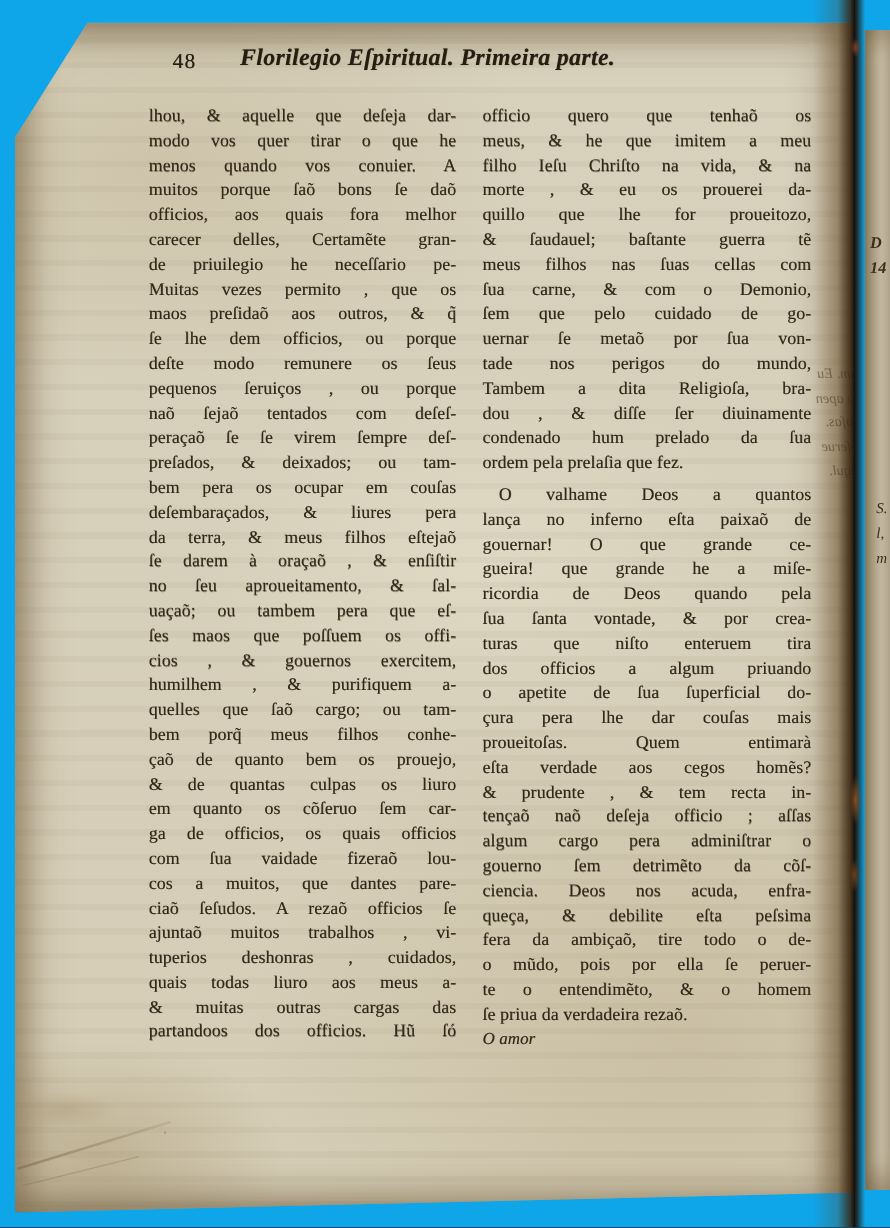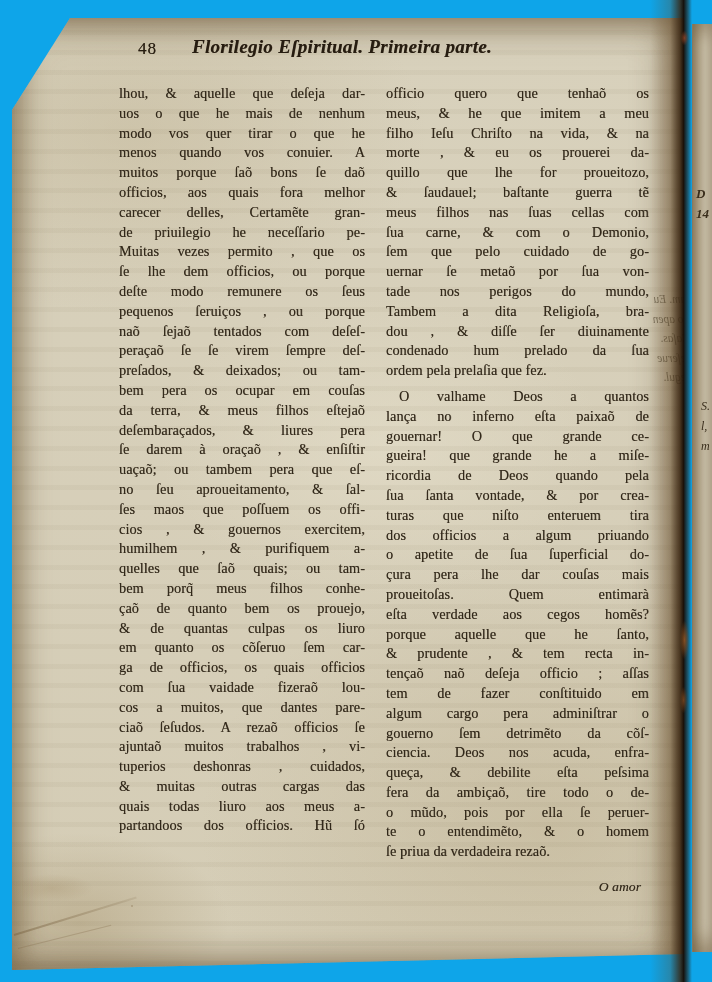--- a/index.html
+++ b/index.html
@@ -43,21 +43,21 @@
 
   
   .col{position:absolute;top:66px;color:#31281a;font-size:14.2px;letter-spacing:.1px;
     text-shadow:.3px .2px .5px rgba(45,32,16,.5);}
   .col-left{left:107px;width:246px;}
   .col-right{left:374px;width:263px;}
   .line{line-height:19.8px;text-align:justify;text-align-last:justify;white-space:normal;}
   .line.flush{text-align-last:left;}
   .line.indent{text-indent:13px;}
   .para + .para{margin-top:6px;}
-  .catchword{margin-top:16px;padding-right:8px;text-align:right;font-style:italic;
+  .catchword{margin-top:0;padding-right:8px;font-style:italic;
     font-size:13.5px;line-height:18px;}
 
   
   .bleed{position:absolute;left:612px;top:272px;width:66px;
     transform:scaleX(-1);font-style:italic;font-size:11.5px;color:rgba(72,62,42,.6);
     filter:blur(.4px);}
   .bleed .line{line-height:19.5px;text-align:left;text-align-last:left;}
 
   
   .gutter{position:absolute;left:650px;top:0;width:42px;height:100%;pointer-events:none;
@@ -86,56 +86,56 @@
   <div class="sheet">
     <div class="texture"></div>
 
     <div class="header">
       <span class="pagenum">48</span>
       <span class="title">Florilegio Eſpiritual. Primeira parte.</span>
     </div>
 
     <div class="col col-left">
         <div class="line">lhou, &amp; aquelle que deſeja dar-</div>
-        <div class="line">uos o que he mais de nenhum</div>
         <div class="line">modo vos quer tirar o que he</div>
         <div class="line">menos quando vos conuier. A</div>
         <div class="line">muitos porque ſaõ bons ſe daõ</div>
         <div class="line">officios, aos quais fora melhor</div>
         <div class="line">carecer delles, Certamẽte gran-</div>
         <div class="line">de priuilegio he neceſſario pe-</div>
         <div class="line">Muitas vezes permito , que os</div>
+        <div class="line">maos preſidaõ aos outros, &amp; q̃</div>
         <div class="line">ſe lhe dem officios, ou porque</div>
         <div class="line">deſte modo remunere os ſeus</div>
         <div class="line">pequenos ſeruiços , ou porque</div>
         <div class="line">naõ ſejaõ tentados com deſeſ-</div>
         <div class="line">peraçaõ ſe ſe virem ſempre deſ-</div>
         <div class="line">preſados, &amp; deixados; ou tam-</div>
         <div class="line">bem pera os ocupar em couſas</div>
+        <div class="line">deſembaraçados, &amp; liures pera</div>
         <div class="line">da terra, &amp; meus filhos eſtejaõ</div>
-        <div class="line">deſembaraçados, &amp; liures pera</div>
         <div class="line">ſe darem à oraçaõ , &amp; enſiſtir</div>
+        <div class="line">no ſeu aproueitamento, &amp; ſal-</div>
         <div class="line">uaçaõ; ou tambem pera que eſ-</div>
-        <div class="line">no ſeu aproueitamento, &amp; ſal-</div>
         <div class="line">ſes maos que poſſuem os offi-</div>
         <div class="line">cios , &amp; gouernos exercitem,</div>
         <div class="line">humilhem , &amp; purifiquem a-</div>
-        <div class="line">quelles que ſaõ quais; ou tam-</div>
+        <div class="line">quelles que ſaõ cargo; ou tam-</div>
         <div class="line">bem porq̃ meus filhos conhe-</div>
         <div class="line">çaõ de quanto bem os prouejo,</div>
         <div class="line">&amp; de quantas culpas os liuro</div>
         <div class="line">em quanto os cõſeruo ſem car-</div>
         <div class="line">ga de officios, os quais officios</div>
         <div class="line">com ſua vaidade fizeraõ lou-</div>
         <div class="line">cos a muitos, que dantes pare-</div>
         <div class="line">ciaõ ſeſudos. A rezaõ officios ſe</div>
         <div class="line">ajuntaõ muitos trabalhos , vi-</div>
         <div class="line">tuperios deshonras , cuidados,</div>
+        <div class="line">quais todas liuro aos meus a-</div>
         <div class="line">&amp; muitas outras cargas das</div>
-        <div class="line">quais todas liuro aos meus a-</div>
         <div class="line">partandoos dos officios. Hũ ſó</div>
       </div>
 
     <div class="col col-right">
       <div class="para">
           <div class="line">officio quero que tenhaõ os</div>
           <div class="line">meus, &amp; he que imitem a meu</div>
           <div class="line">filho Ieſu Chriſto na vida, &amp; na</div>
           <div class="line">morte , &amp; eu os prouerei da-</div>
           <div class="line">quillo que lhe for proueitozo,</div>
@@ -156,24 +156,22 @@
           <div class="line">gouernar! O que grande ce-</div>
           <div class="line">gueira! que grande he a miſe-</div>
           <div class="line">ricordia de Deos quando pela</div>
           <div class="line">ſua ſanta vontade, &amp; por crea-</div>
           <div class="line">turas que niſto enteruem tira</div>
           <div class="line">dos officios a algum priuando</div>
           <div class="line">o apetite de ſua ſuperficial do-</div>
           <div class="line">çura pera lhe dar couſas mais</div>
           <div class="line">proueitoſas.  Quem entimarà</div>
           <div class="line">eſta verdade aos cegos homẽs?</div>
-          <div class="line">porque aquelle que he ſanto,</div>
           <div class="line">&amp; prudente , &amp; tem recta in-</div>
           <div class="line">tençaõ naõ deſeja officio ; aſſas</div>
-          <div class="line">tem de fazer conſtituido em</div>
           <div class="line">algum cargo pera adminiſtrar o</div>
           <div class="line">gouerno ſem detrimẽto da cõſ-</div>
           <div class="line">ciencia. Deos nos acuda, enfra-</div>
           <div class="line">queça, &amp; debilite eſta peſsima</div>
           <div class="line">fera da ambiçaõ, tire todo o de-</div>
           <div class="line">o mũdo, pois por ella ſe peruer-</div>
           <div class="line">te o entendimẽto, &amp; o homem</div>
           <div class="line flush">ſe priua da verdadeira rezaõ.</div>
         </div>
       <div class="catchword">O amor</div>

